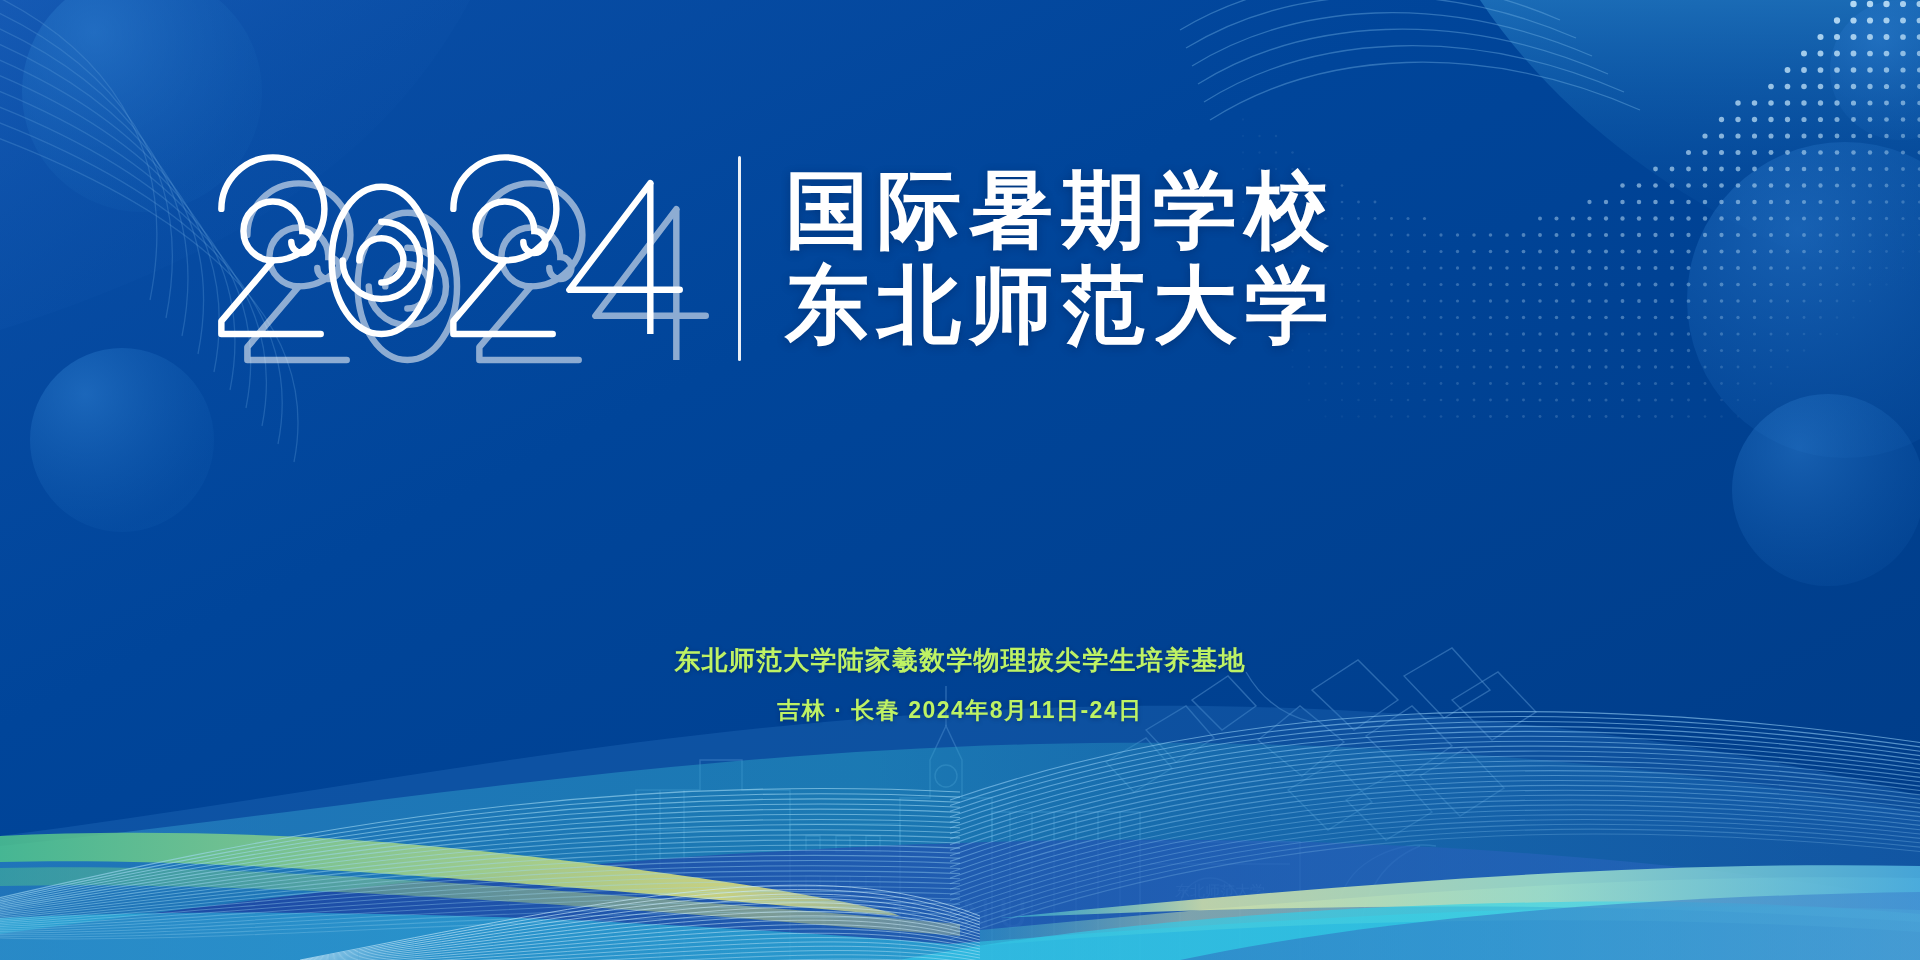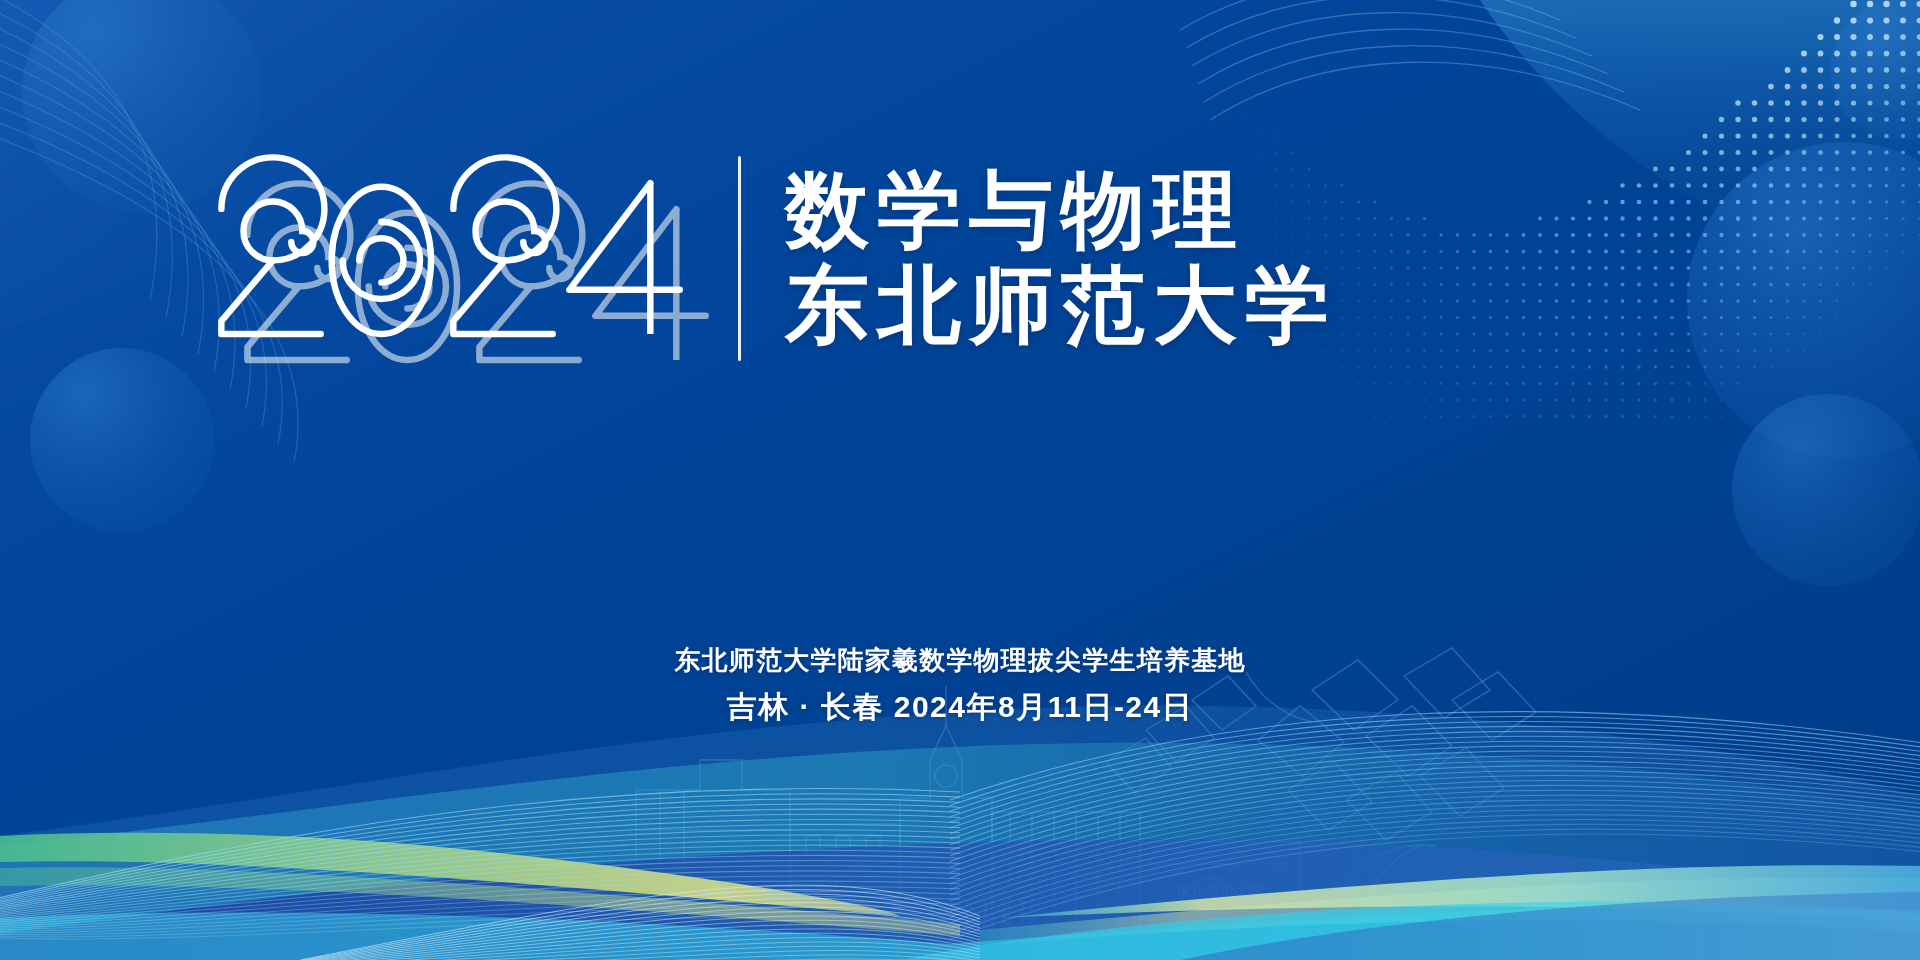--- a/index.html
+++ b/index.html
@@ -36,29 +36,29 @@
     font-size:84px;
     line-height:1.06;
     font-weight:700;
     letter-spacing:8px;
     white-space:nowrap;
     text-shadow:0 2px 10px rgba(0,20,60,.30);
   }
 
   #org-block{
     position:absolute;left:0;top:640px;width:1920px;
-    text-align:center;color:#ffffff;
+    text-align:center;color:#bef264;
   }
   .org-line{
     font-size:26px;font-weight:700;letter-spacing:1.2px;line-height:1.58;
     text-shadow:0 1px 4px rgba(0,20,60,.35);
   }
   #venue-line{
-    margin-top:6px;
-    font-size:30px;font-weight:700;letter-spacing:1.5px;
+    margin-top:14px;
+    font-size:23px;font-weight:700;letter-spacing:1.5px;
     text-shadow:0 1px 4px rgba(0,20,60,.35);
   }
 </style>
 </head>
 <body>
 
 <div id="poster">
 
   <svg class="layer" viewBox="0 0 1920 960" preserveAspectRatio="none" style="z-index:1">
     <defs>
@@ -989,21 +989,21 @@
             <use href="#digit2"></use>
           </g>
         <g transform="translate(352,12) scale(0.92)">
             <use href="#digit4"></use>
           </g>
       </svg>
 
       <div id="divider"></div>
 
       <div id="title-stack">
-        <div class="title-line">数学与物理</div>
+        <div class="title-line">国际暑期学校</div>
         <div class="title-line">东北师范大学</div>
       </div>
     </div>
 
     <div id="org-block">
       <div class="org-line">东北师范大学陆家羲数学物理拔尖学生培养基地</div>
       <div id="venue-line">吉林 · 长春  2024年8月11日-24日</div>
     </div>
 
   </div>

